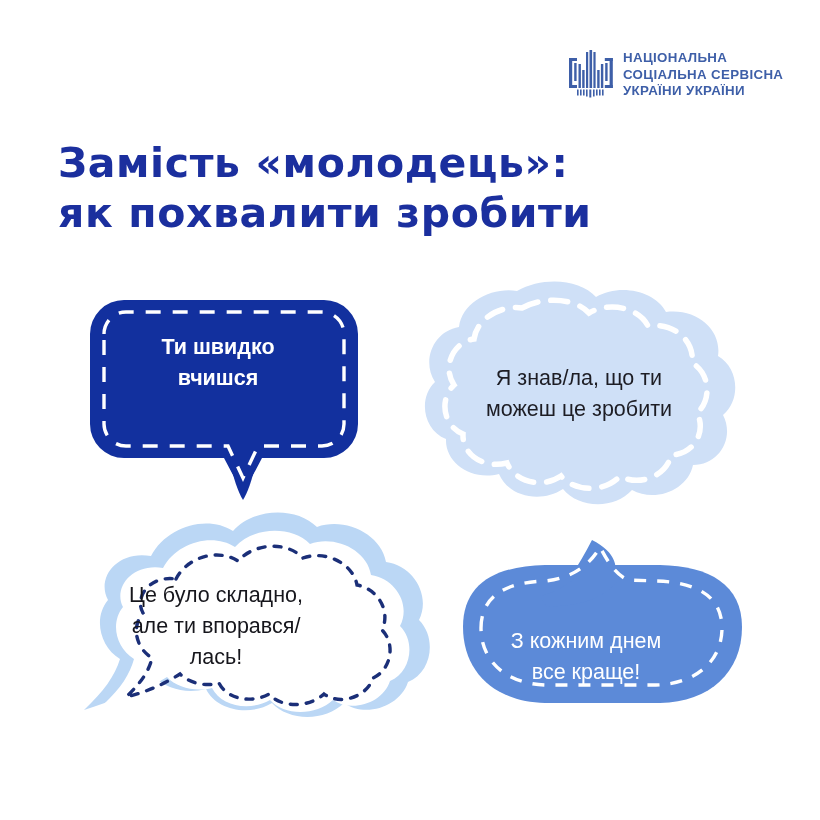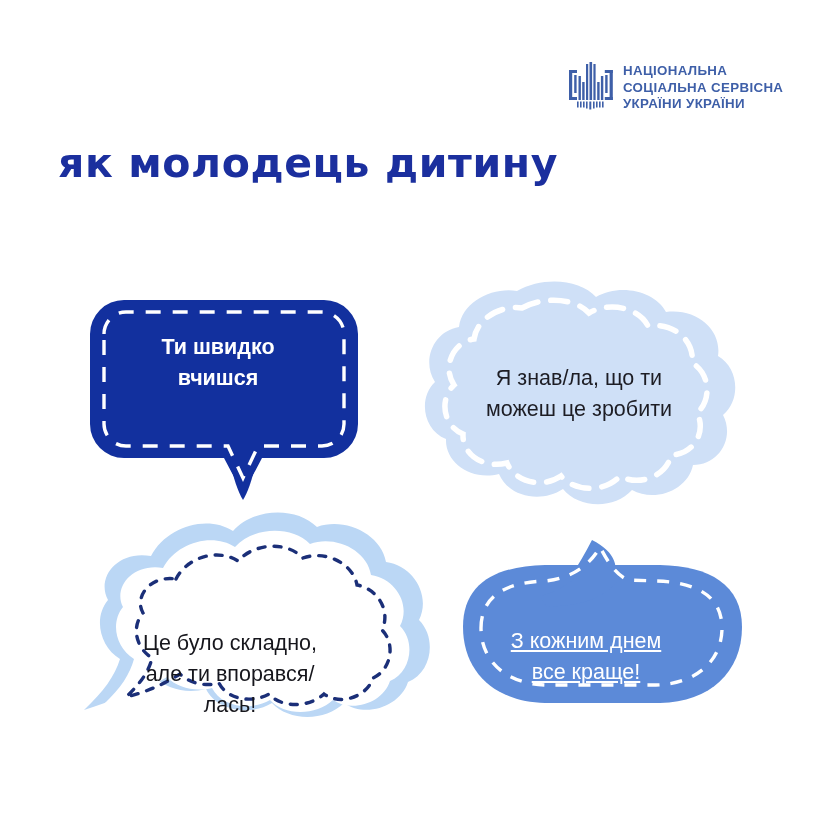--- a/index.html
+++ b/index.html
@@ -26,21 +26,21 @@
   }
 
   
   .logo-block {
     position: absolute;
     left: 568px;
     top: 50px;
     width: 230px;
     height: 62px;
     display: flex;
-    align-items: flex-end;
+    align-items: flex-start;
     gap: 9px;
   }
   .logo-emblem {
     width: 46px;
     height: 50px;
     flex: 0 0 auto;
     display: block;
   }
   .logo-text {
     display: flex;
@@ -96,28 +96,28 @@
     left: 96px; top: 332px; width: 244px;
     font-size: 21.5px; line-height: 31px;
     color: #FFFFFF; font-weight: 700;
   }
   .bt-2 {
     left: 434px; top: 363px; width: 290px;
     font-size: 21.5px; line-height: 31px;
     color: #1D1D24; font-weight: 400;
   }
   .bt-3 {
-    left: 98px; top: 580px; width: 264px;
+    left: 84px; top: 580px; width: 264px;
     font-size: 21.5px; line-height: 31px;
-    color: #16161C; font-weight: 400; margin-top: 48px;
+    color: #16161C; font-weight: 400;
   }
   .bt-4 {
     left: 466px; top: 626px; width: 240px;
     font-size: 21.5px; line-height: 31px;
-    color: #FFFFFF; font-weight: 400; text-decoration: underline;
+    color: #FFFFFF; font-weight: 400;
   }
 </style>
 </head>
 <body>
 
 <div class="canvas">
 
   <div class="logo-block">
     <svg class="logo-emblem" viewBox="0 0 46 50" aria-hidden="true">
       <g fill="#3E5FA8">
@@ -154,21 +154,22 @@
       </g>
     </svg>
     <div class="logo-text">
       <div class="logo-line">НАЦІОНАЛЬНА</div>
       <div class="logo-line">СОЦІАЛЬНА СЕРВІСНА</div>
       <div class="logo-line">УКРАЇНИ УКРАЇНИ</div>
     </div>
   </div>
 
   <div class="title">
-    <div class="title-line">як молодець дитину</div>
+    <div class="title-line">Замість «молодець»:</div>
+    <div class="title-line">як похвалити зробити</div>
   </div>
 
   <svg class="bubble-stage" viewBox="0 0 820 820" aria-hidden="true">
 
     <g>
       <path d="M 90 334
                A 34 34 0 0 1 124 300
                L 324 300
                A 34 34 0 0 1 358 334
                L 358 424

